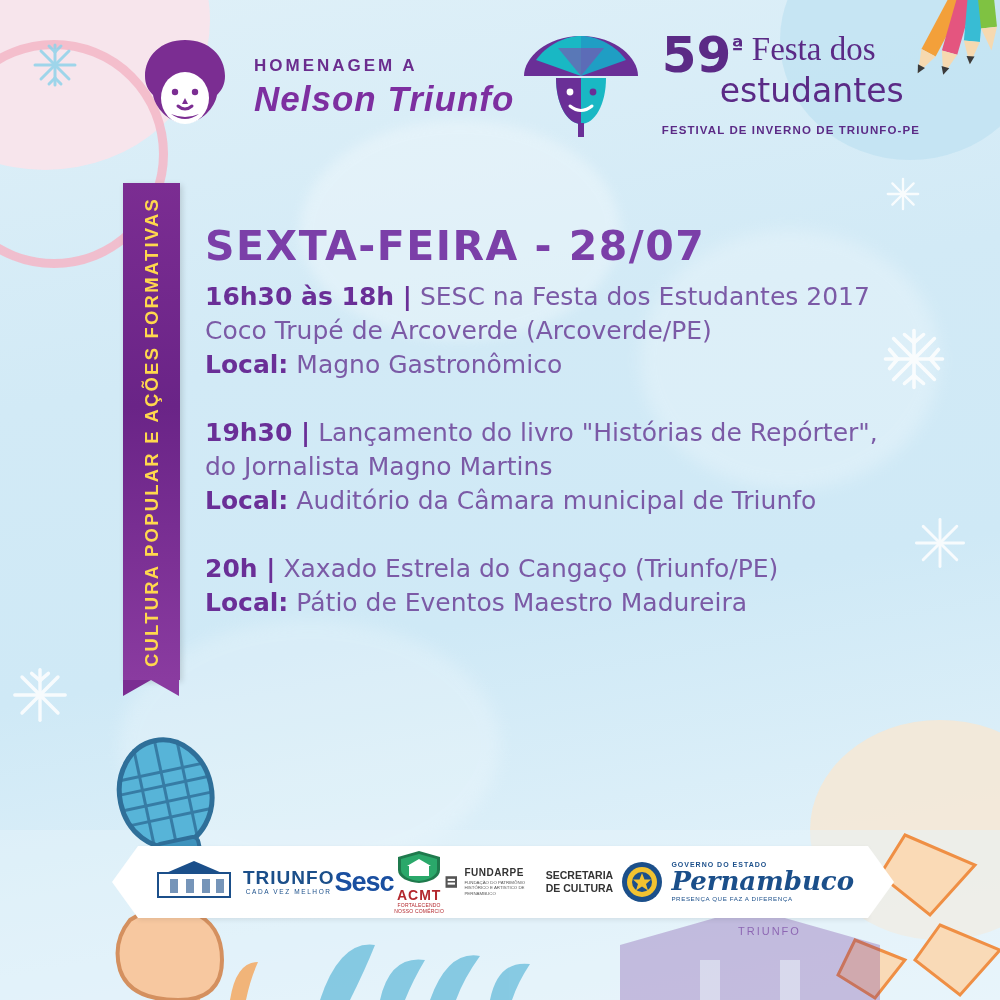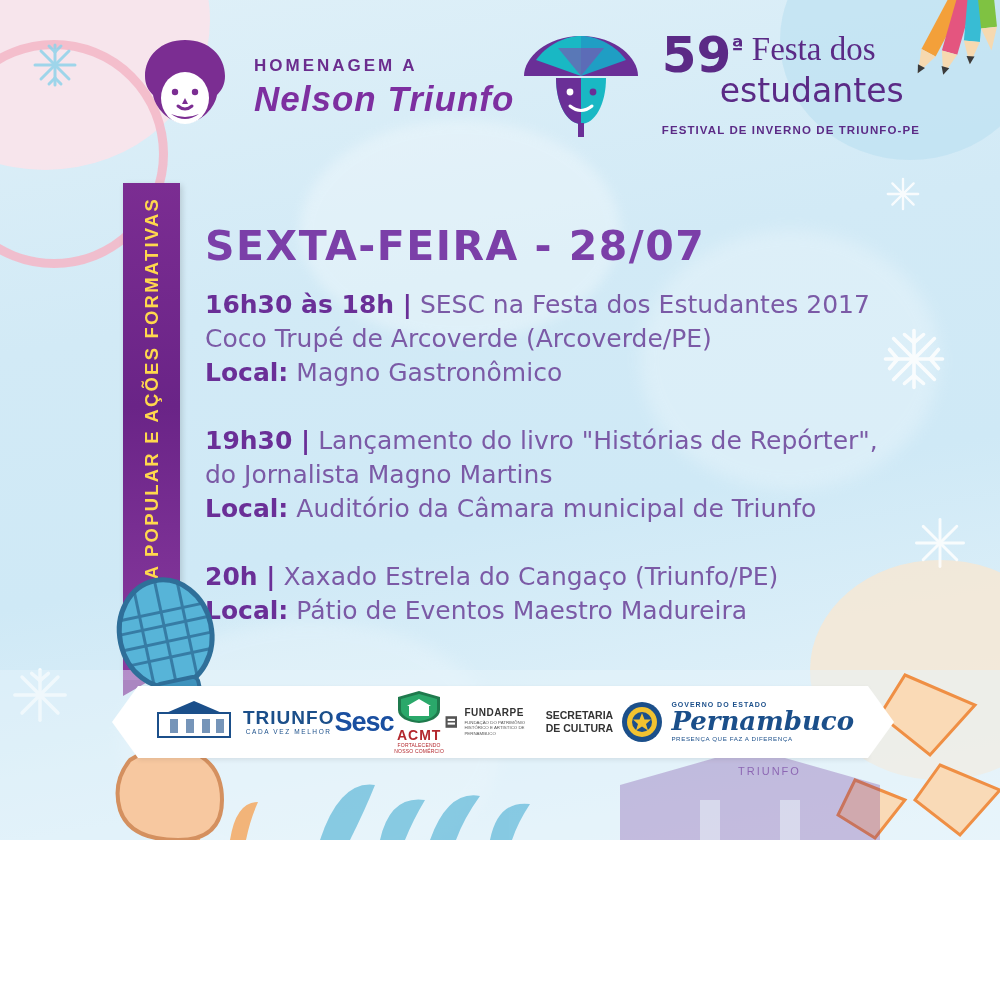--- a/index.html
+++ b/index.html
@@ -9,21 +9,21 @@
   body {
     width: 1000px;
     height: 1000px;
     font-family: "Liberation Sans", sans-serif;
     overflow: hidden;
   }
 
   .poster {
     position: relative;
     width: 1000px;
-    height: 840px;
+    height: 1000px;
     background: linear-gradient(170deg, #dff0f8 0%, #d2eaf6 35%, #cfe9f6 60%, #e9f5fb 100%);
     overflow: hidden;
   }
 
   
   .blob {
     position: absolute;
     border-radius: 50%;
     pointer-events: none;
   }
@@ -209,21 +209,21 @@
     position: absolute;
     left: 205px; top: 222px;
     width: 760px;
     color: #6c3fa0;
   }
   .day-title {
     font-size: 41px;
     font-weight: bold;
     color: #7b3fa8;
     letter-spacing: 1.5px;
-    margin-bottom: 18px;
+    margin-bottom: 10px;
     font-family: "DejaVu Sans", sans-serif;
   }
   .event { margin-bottom: 34px; }
   .event-line {
     font-size: 25px;
     line-height: 1.36;
     color: #7b5aa6;
     font-family: "DejaVu Sans", sans-serif;
   }
   .event-time {

